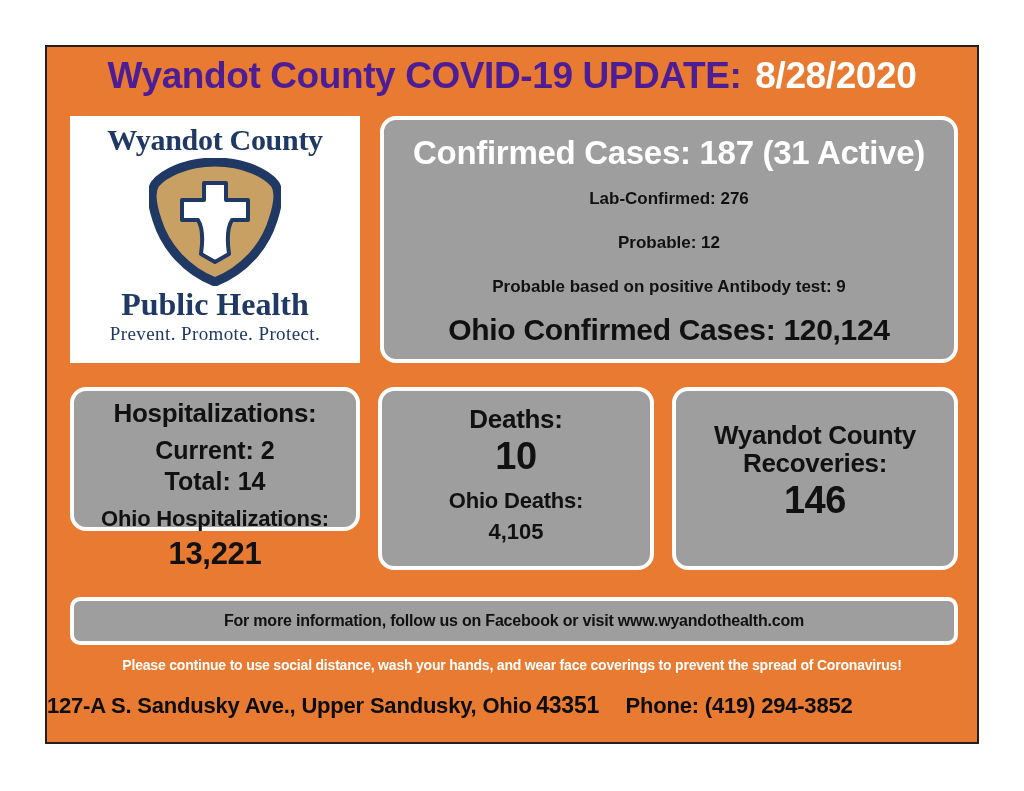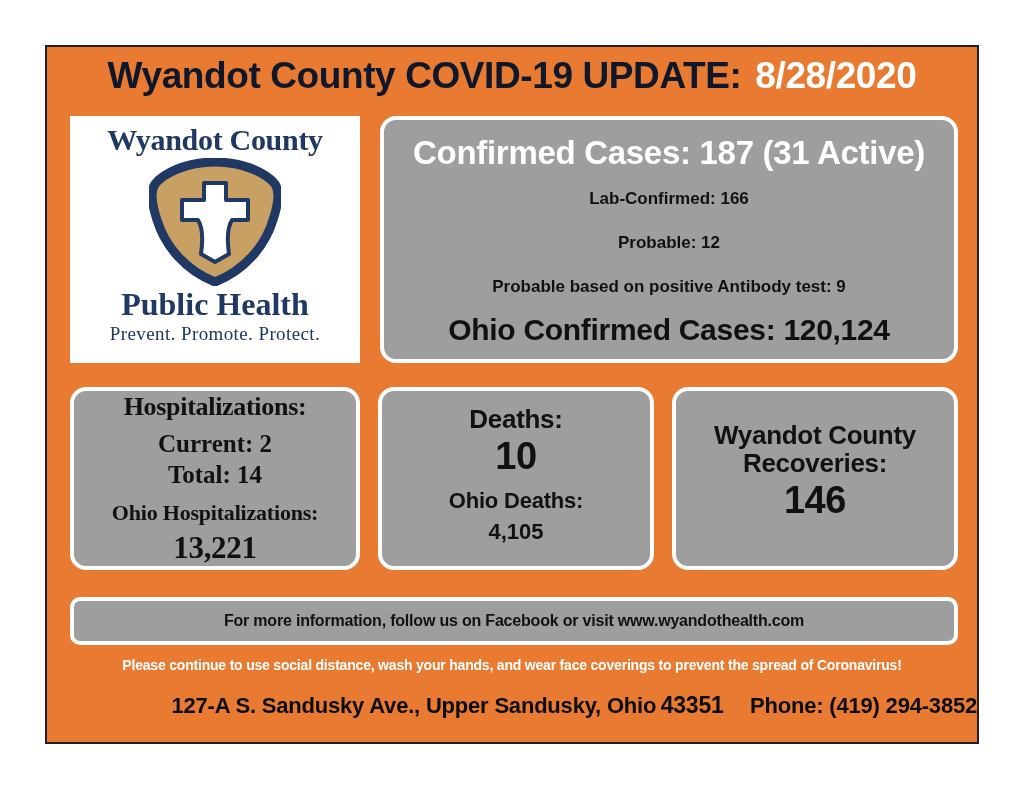--- a/index.html
+++ b/index.html
@@ -31,21 +31,21 @@
     position: absolute;
     left: 0;
     top: 8px;
     width: 100%;
     text-align: center;
     white-space: nowrap;
   }
   .title-main {
     font-size: 37px;
     font-weight: bold;
-    color: #0f172a;
+    color: #4c1d95;
     letter-spacing: -0.4px;
   }
   .title-date {
     font-size: 37px;
     font-weight: bold;
     color: #ffffff;
     letter-spacing: -0.4px;
     margin-left: 14px;
   }
 
@@ -133,21 +133,21 @@
   .cases-ohio {
     font-size: 30px;
     font-weight: bold;
     color: #111111;
     margin-top: 16px;
     letter-spacing: -0.3px;
     white-space: nowrap;
   }
 
   
-  #hosp-card  { left: 23px;  top: 340px; width: 290px; height: 183px; justify-content: flex-start; padding-top: 2px; font-family: Liberation Serif, serif; }
+  #hosp-card  { left: 23px;  top: 340px; width: 290px; height: 144px; justify-content: flex-start; padding-top: 8px; }
   #deaths-card{ left: 331px; top: 340px; width: 276px; height: 183px; justify-content: flex-start; padding-top: 14px; }
   #recov-card { left: 625px; top: 340px; width: 286px; height: 183px; justify-content: flex-start; padding-top: 30px; }
 
   .card-heading {
     font-size: 26px;
     font-weight: bold;
     color: #111111;
     letter-spacing: -0.3px;
     line-height: 1.08;
     white-space: nowrap;
@@ -220,21 +220,21 @@
     font-weight: bold;
     color: #ffffff;
     letter-spacing: -0.2px;
     white-space: nowrap;
   }
   #address-line {
     position: absolute;
     left: 0;
     top: 645px;
     width: 100%;
-    text-align: right;
+    text-align: left;
     white-space: nowrap;
   }
   .addr-text {
     font-size: 22px;
     font-weight: bold;
     color: #0d0d0d;
     letter-spacing: -0.2px;
   }
   .addr-zip {
     font-size: 23px;
@@ -266,21 +266,21 @@
         <path d="M66 4 C 36 4 14 16 6 26 C 2 32 2 44 8 62 C 16 88 36 112 66 124 C 96 112 116 88 124 62 C 130 44 130 32 126 26 C 118 16 96 4 66 4 Z" fill="#C8A063" stroke="#1F3864" stroke-width="9" stroke-linejoin="round"></path>
         <path d="M55 25 L77 25 L77 42 L99 42 L99 62 L83 62 C 78 70 78 82 80 96 L66 104 L52 96 C 54 82 54 70 49 62 L33 62 L33 42 L55 42 Z" fill="#ffffff" stroke="#1F3864" stroke-width="4" stroke-linejoin="round"></path>
       </svg>
     </div>
     <div class="logo-bottom-text">Public Health</div>
     <div class="logo-tagline">Prevent.  Promote.  Protect.</div>
   </div>
 
   <div id="cases-card" class="card">
     <div class="cases-headline">Confirmed Cases:  187  (31 Active)</div>
-    <div class="cases-sub first">Lab-Confirmed:  166</div>
+    <div class="cases-sub first">Lab-Confirmed:  276</div>
     <div class="cases-sub">Probable:  12</div>
     <div class="cases-sub">Probable based on positive Antibody test:  9</div>
     <div class="cases-ohio">Ohio Confirmed Cases:  120,124</div>
   </div>
 
   <div id="hosp-card" class="card">
     <div class="card-heading">Hospitalizations:</div>
     <div class="card-line gap-top">Current:  2</div>
     <div class="card-line">Total:  14</div>
     <div class="card-subheading">Ohio Hospitalizations:</div>

